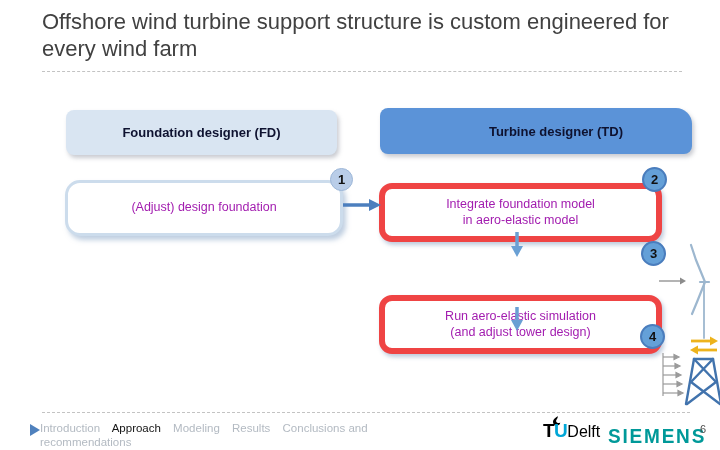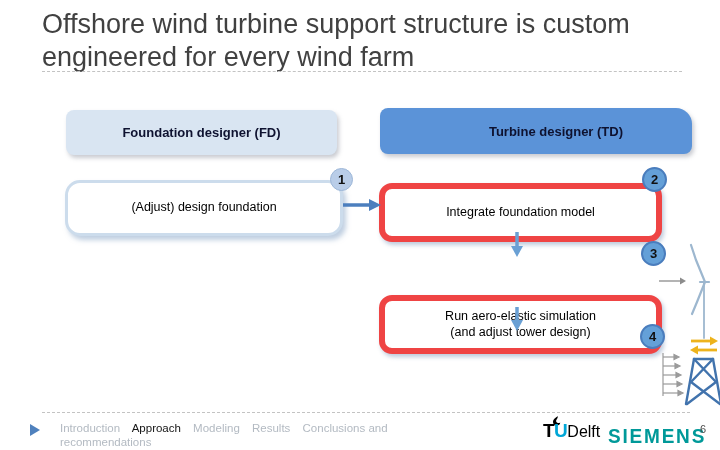--- a/index.html
+++ b/index.html
@@ -3,42 +3,42 @@
 <meta charset="utf-8">
 <style>
   html,body{margin:0;padding:0;background:#ffffff;}
   .slide{
     position:relative;width:720px;height:450px;background:#ffffff;
     overflow:hidden;font-family:"Liberation Sans","DejaVu Sans",sans-serif;
   }
   .abs{position:absolute;}
   
   .title{
-    left:42px;top:8px;width:655px;font-size:27px;line-height:1.24;
+    left:42px;top:8px;width:655px;font-size:22px;line-height:1.24;
     color:#414141;letter-spacing:0;
   }
   .dash-top{left:42px;top:71px;width:640px;border-top:1px dashed #c3c3c3;height:0;}
   .dash-bottom{left:42px;top:412px;width:648px;border-top:1px dashed #c3c3c3;height:0;}
   
   .hdr{
     display:flex;align-items:center;justify-content:center;
     font-weight:bold;font-size:13px;color:#0e1230;text-align:center;
   }
   .hdr-fd{
     left:66px;top:110px;width:271px;height:45px;background:#d9e5f2;
     border-radius:8px;box-shadow:2px 3px 4px rgba(120,125,140,.4);
   }
   .hdr-td{
     left:380px;top:108px;width:272px;height:46px;background:#5b93d8;
     border-radius:8px 16px 8px 8px;box-shadow:2px 3px 4px rgba(120,125,140,.4);padding-left:40px;
   }
   
   .fbox{
     display:flex;flex-direction:column;align-items:center;justify-content:center;
-    background:#fff;text-align:center;font-size:12.5px;color:#000000;line-height:1.22;
+    background:#fff;text-align:center;font-size:12.5px;color:#a21caf;line-height:1.22;
   }
   .fbox span{display:block;}
   .fbox-1{
     left:65px;top:180px;width:272px;height:50px;border:3px solid #ccdcec;
     border-radius:15px;box-shadow:3px 4px 5px rgba(130,160,195,.5);
   }
   .fbox-td{
     border:6px solid #ef4444;border-radius:13px;
     box-shadow:2px 3px 4px rgba(110,140,180,.45);
   }
@@ -57,21 +57,21 @@
   .badge-4{left:640px;top:324px;}
   
   .overlay{position:absolute;left:0;top:0;pointer-events:none;}
   
   .footer-marker{
     left:30px;top:424px;width:0;height:0;
     border-left:10px solid #4f81bd;border-top:6px solid transparent;
     border-bottom:6px solid transparent;
   }
   .footer-nav{
-    left:60px;top:421px;width:352px;font-size:11.5px;line-height:14px;color:#b3bac2;
+    left:40px;top:421px;width:352px;font-size:11.5px;line-height:14px;color:#b3bac2;
   }
   .footer-nav .nav-item{margin-right:9px;cursor:default;}
   .footer-nav .nav-item.active{color:#141414;}
   .logo-tudelft{left:543px;top:420px;height:24px;font-weight:bold;color:#000;}
   .tu-t,.tu-u{font-size:19px;letter-spacing:-.5px;}
   .tu-u{color:#00a6d6;}
   .tu-delft{font-size:16px;font-weight:normal;letter-spacing:0;}
   .logo-siemens{
     left:608px;top:426px;font-size:19px;font-weight:bold;color:#009999;
     letter-spacing:1.8px;transform:scaleY(1.05);
@@ -93,20 +93,21 @@
     <span>Turbine designer (TD)</span>
   </div>
 
   <div class="abs fbox fbox-1">
     <span>(Adjust) design foundation</span>
   </div>
   <div class="abs badge badge-light">1</div>
 
   <div class="abs fbox fbox-td fbox-2">
     <span>Integrate foundation model</span>
+    <span>in aero-elastic model</span>
   </div>
   <div class="abs badge badge-blue badge-2">2</div>
 
   <div class="abs fbox fbox-td fbox-3">
     <span>Run aero-elastic simulation</span>
     <span>(and adjust tower design)</span>
   </div>
   <div class="abs badge badge-blue badge-3">3</div>
 
   <div class="abs badge badge-blue badge-4">4</div>

